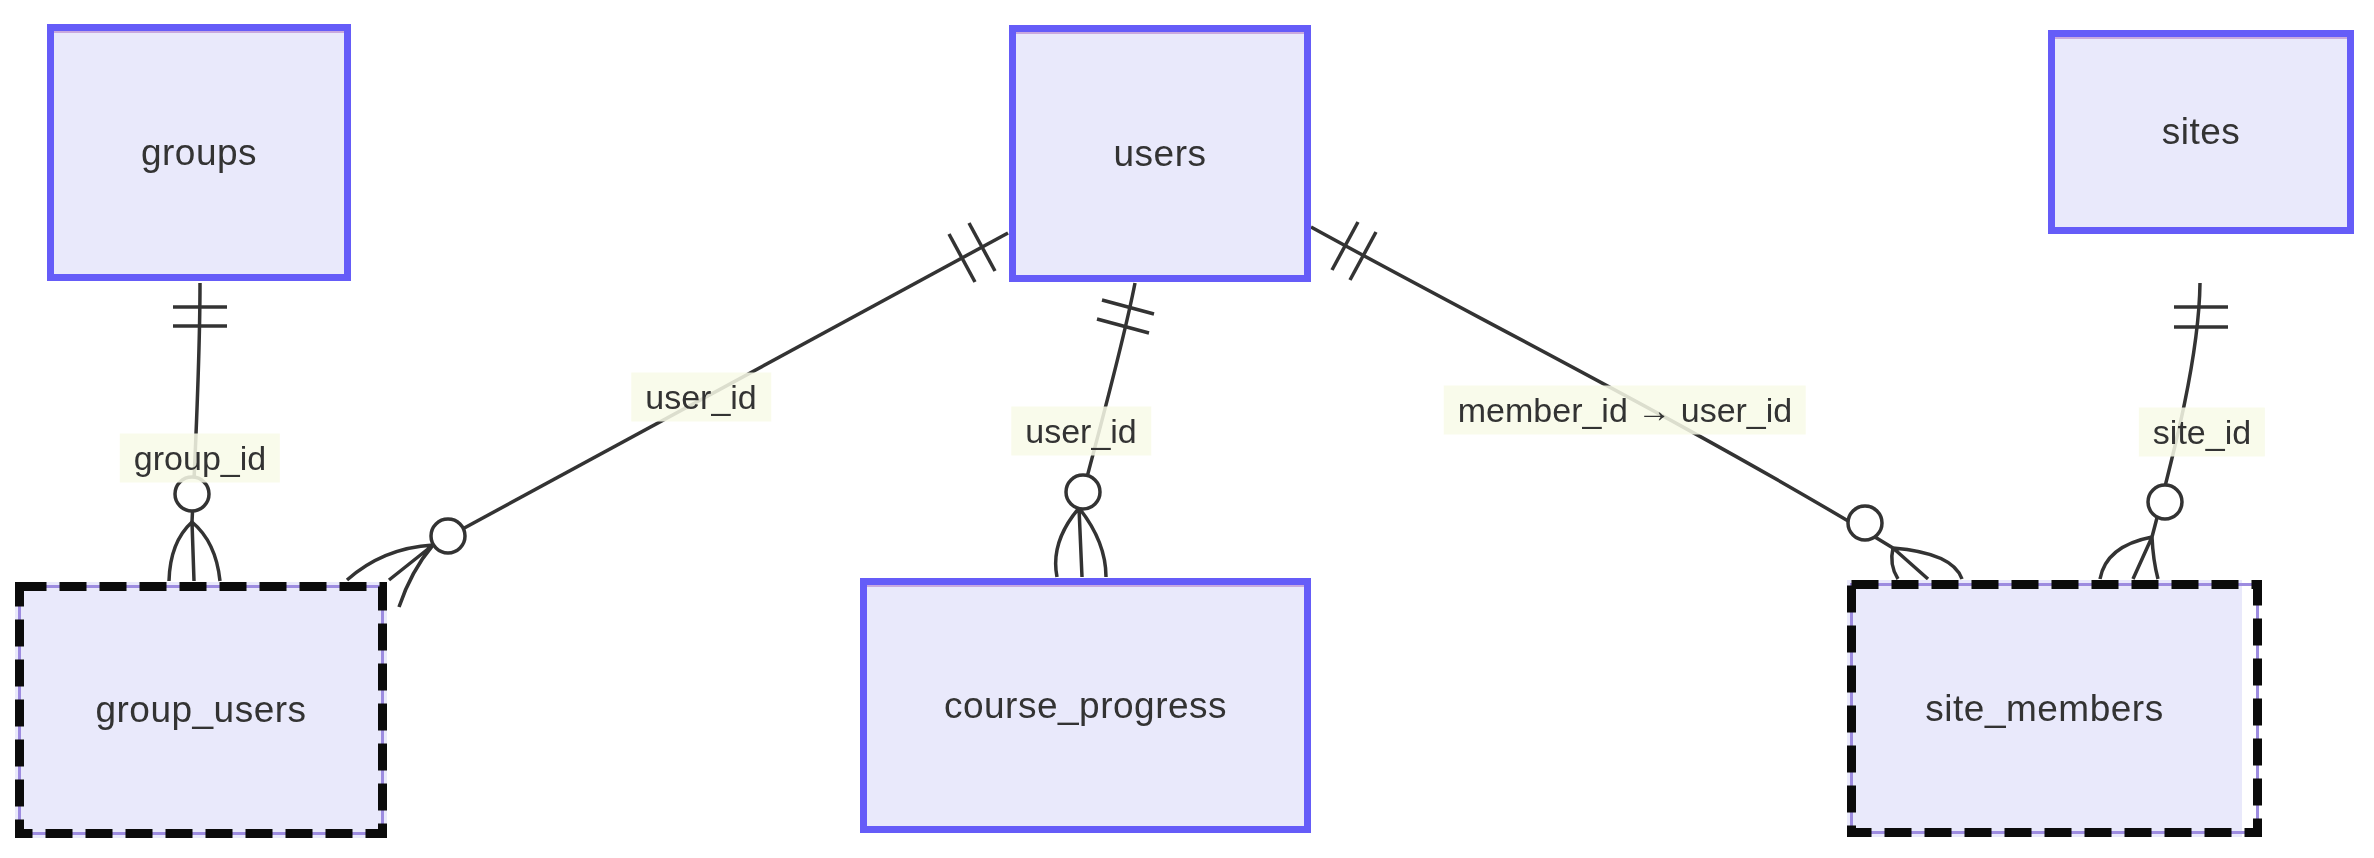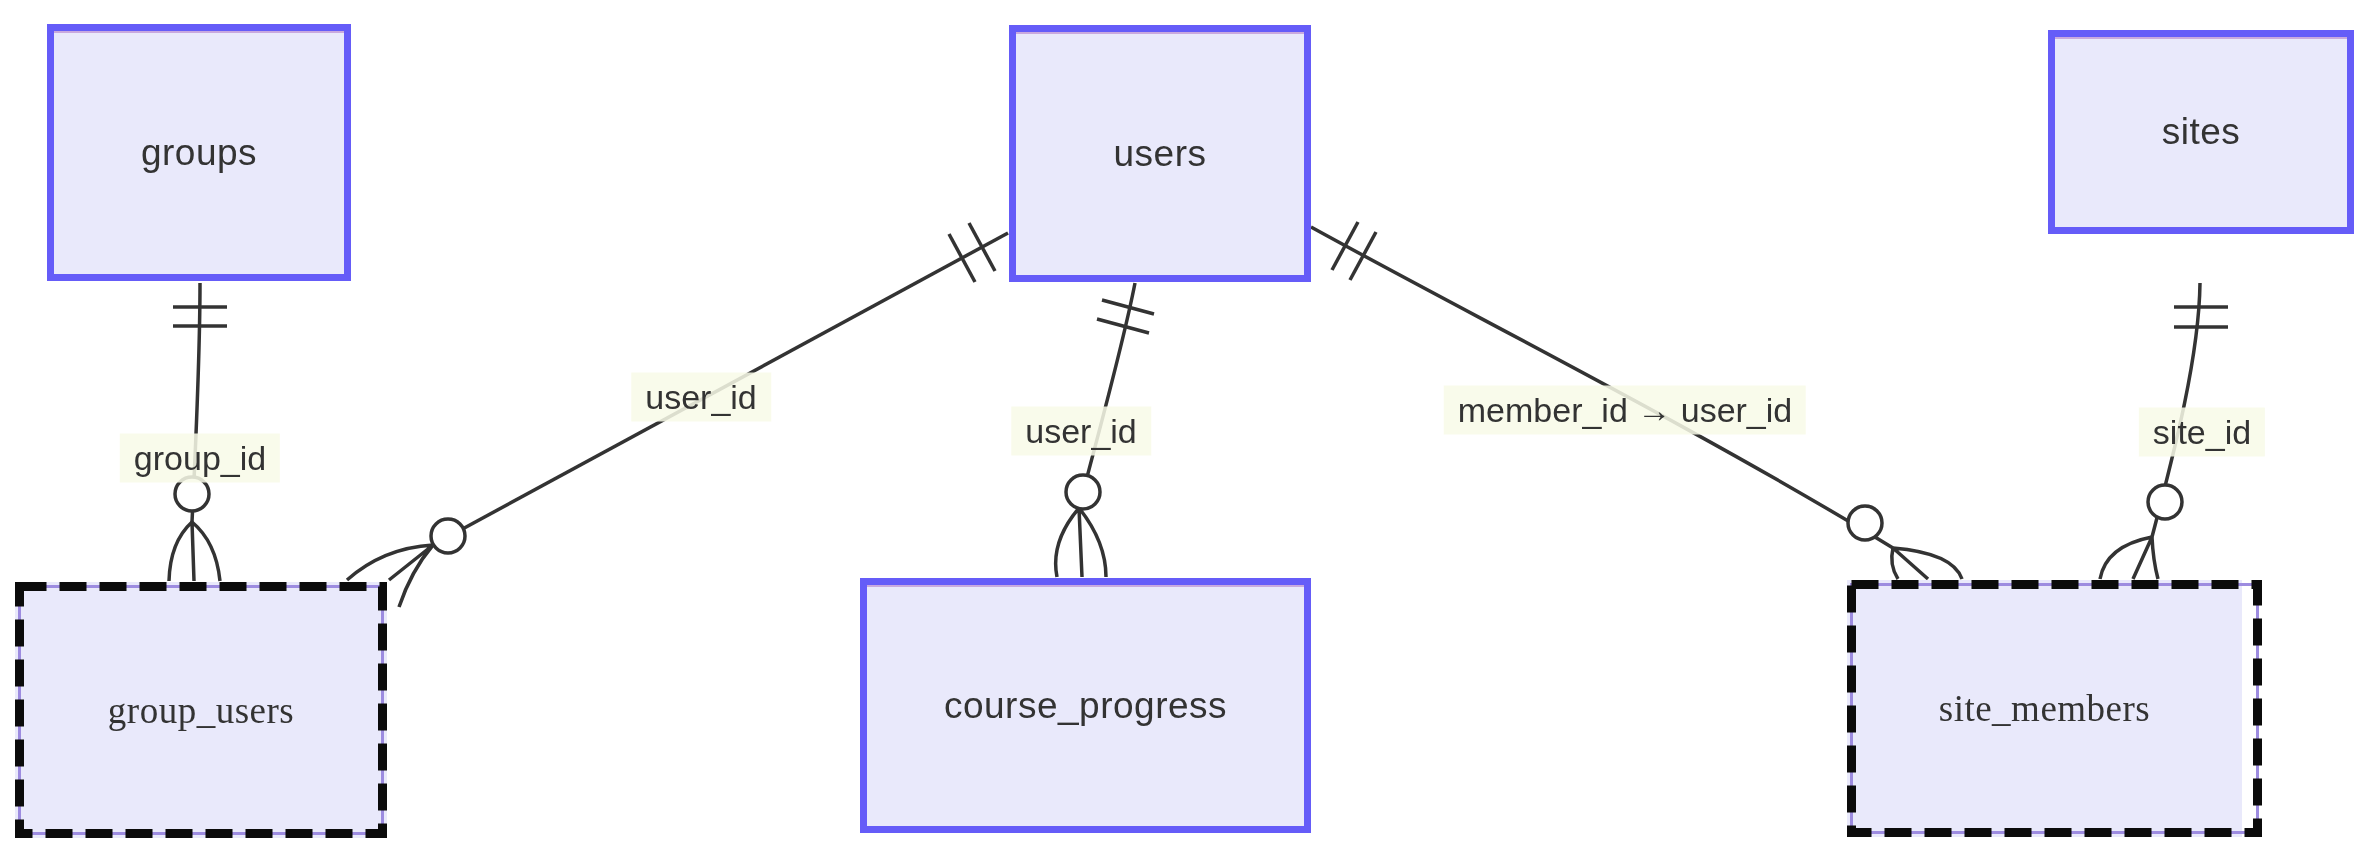--- a/index.html
+++ b/index.html
@@ -15,21 +15,21 @@
   .node-circle{fill:#ffffff;stroke:#333333;stroke-width:3.5;}
   .entity{
     position:absolute;box-sizing:border-box;
     background:#E9E9FB;
     display:flex;align-items:center;justify-content:center;
   }
   .entity.solid{
     border:7px solid #655CF8;
     box-shadow:inset 0 2px 0 #C9A9DE;
   }
-  .entity.dashed{background:#E9E9FB;font-family:Liberation Serif, serif;}
+  .entity.dashed{background:#E9E9FB;}
   .entity.dashed svg.dashrect{position:absolute;left:0;top:0;}
   .entity-label{
     position:relative;z-index:2;
     font-size:37px;color:#333333;letter-spacing:0.5px;
   }
   .edge-label{
     position:absolute;z-index:3;
     transform:translate(-50%,-50%);
     background:rgba(248,250,232,0.86);
     padding:5px 14px;

